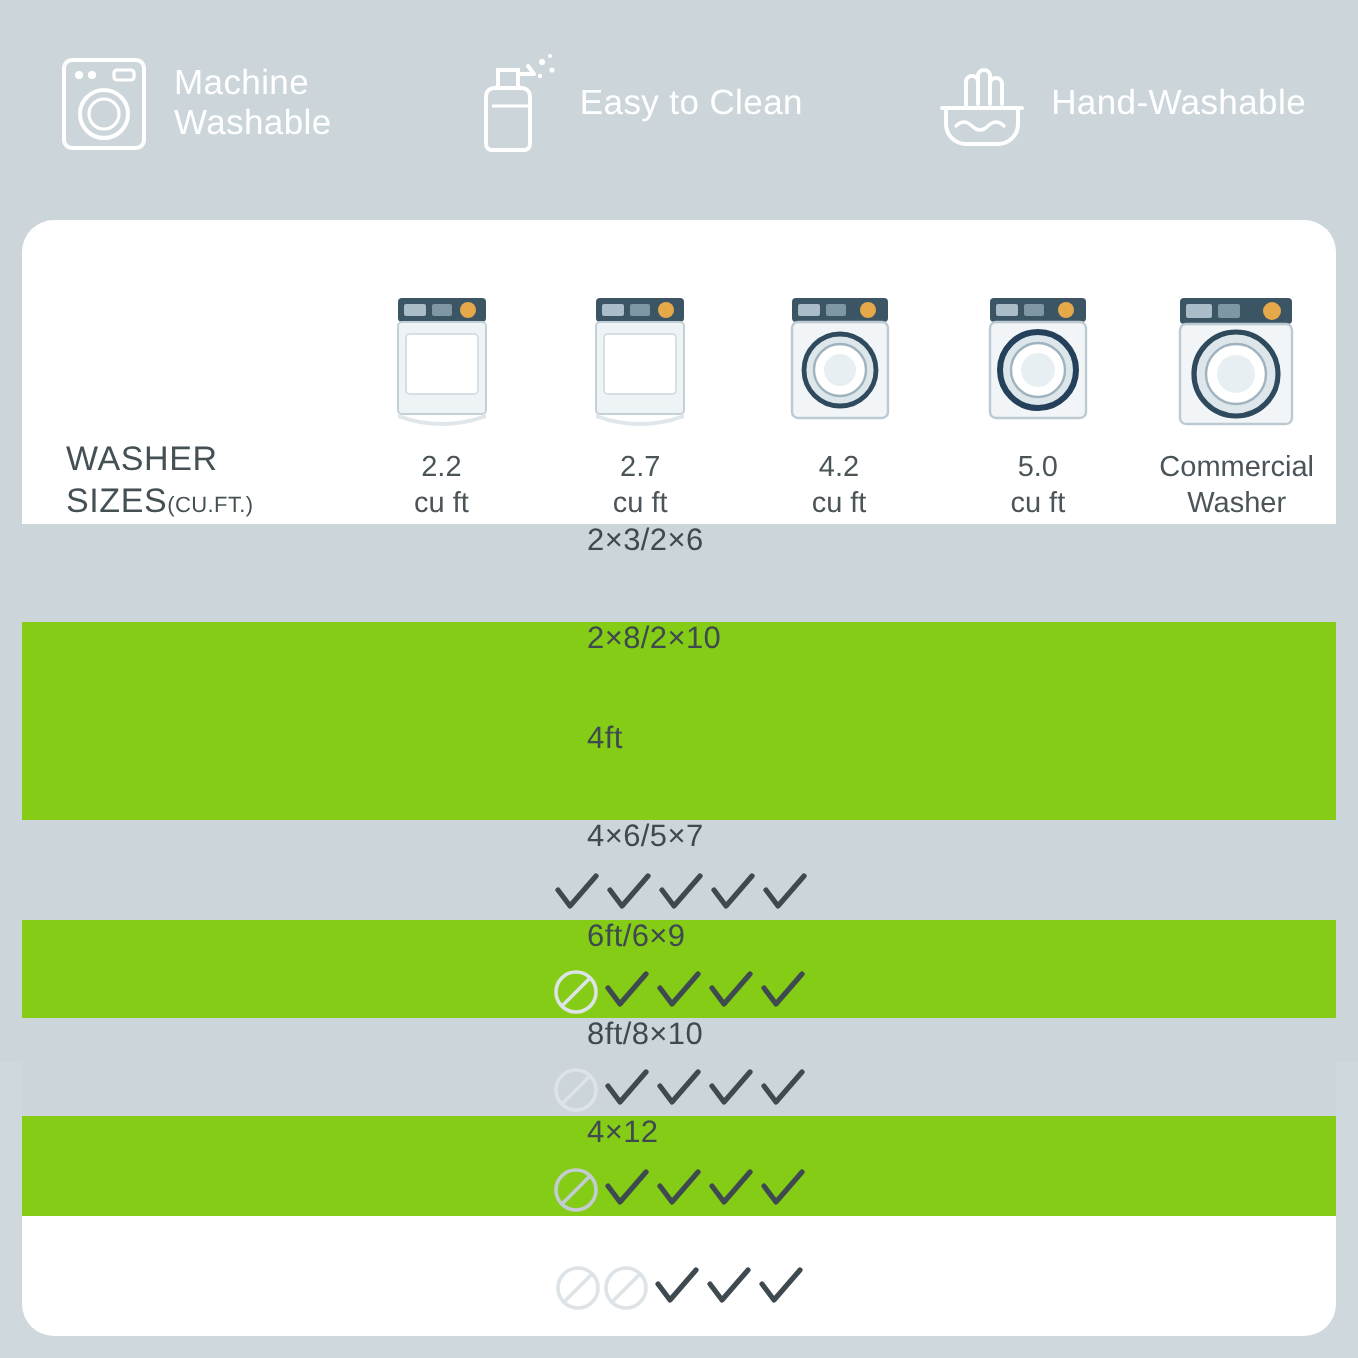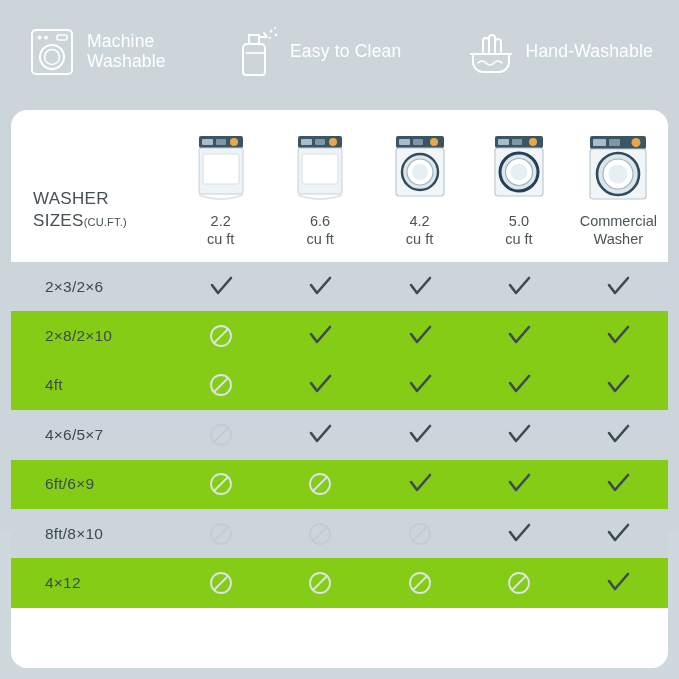--- a/index.html
+++ b/index.html
@@ -63,21 +63,21 @@
     background: #ffffff;
     border-radius: 16px;
     overflow: hidden;
   }
 
   
   .header-row {
     position: relative;
     height: 152px;
     display: flex;
-    align-items: center;
+    align-items: flex-end;
   }
   .header-title-cell {
     width: 160px;
     flex: 0 0 160px;
     padding-left: 22px;
     padding-top: 48px;
     box-sizing: border-box;
   }
   .header-title {
     color: #455055;
@@ -116,20 +116,21 @@
   }
 
   
   .rows {
     position: relative;
   }
   .row {
     display: flex;
     align-items: center;
     height: 49.4px;
+    flex-direction: column;
   }
   .row.shaded { background: #ccd6da; }
   .row.plain  { background: #84cc16; }
   .row-label {
     width: 160px;
     flex: 0 0 160px;
     padding-left: 34px;
     box-sizing: border-box;
     color: #3f4a50;
     font-size: 15.5px;
@@ -231,21 +232,21 @@
         <div class="washer-col">
           <svg class="washer-img" viewBox="0 0 72 76">
             <rect x="14" y="6" width="44" height="12" rx="2" fill="#3c5565"></rect>
             <rect x="17" y="9" width="11" height="6" rx="1" fill="#a9bcc8"></rect>
             <rect x="31" y="9" width="10" height="6" rx="1" fill="#7f96a5"></rect>
             <circle cx="49" cy="12" r="4" fill="#e6a94a"></circle>
             <rect x="14" y="18" width="44" height="46" rx="2" fill="#eef3f6" stroke="#c4d0d7" stroke-width="1"></rect>
             <rect x="18" y="24" width="36" height="30" rx="2" fill="#ffffff" stroke="#d6dfe4" stroke-width="1"></rect>
             <path d="M14 64 q22 8 44 0 v2 q-22 8 -44 0 z" fill="#dfe7eb"></path>
           </svg>
-          <div class="washer-cap">6.6
+          <div class="washer-cap">2.7
 cu ft</div>
         </div>
 
         <div class="washer-col">
           <svg class="washer-img" viewBox="0 0 72 76">
             <rect x="12" y="6" width="48" height="12" rx="2" fill="#3c5565"></rect>
             <rect x="15" y="9" width="11" height="6" rx="1" fill="#a9bcc8"></rect>
             <rect x="29" y="9" width="10" height="6" rx="1" fill="#7f96a5"></rect>
             <circle cx="50" cy="12" r="4" fill="#e6a94a"></circle>
             <rect x="12" y="18" width="48" height="48" rx="3" fill="#f1f5f7" stroke="#bcc9d1" stroke-width="1.2"></rect>

